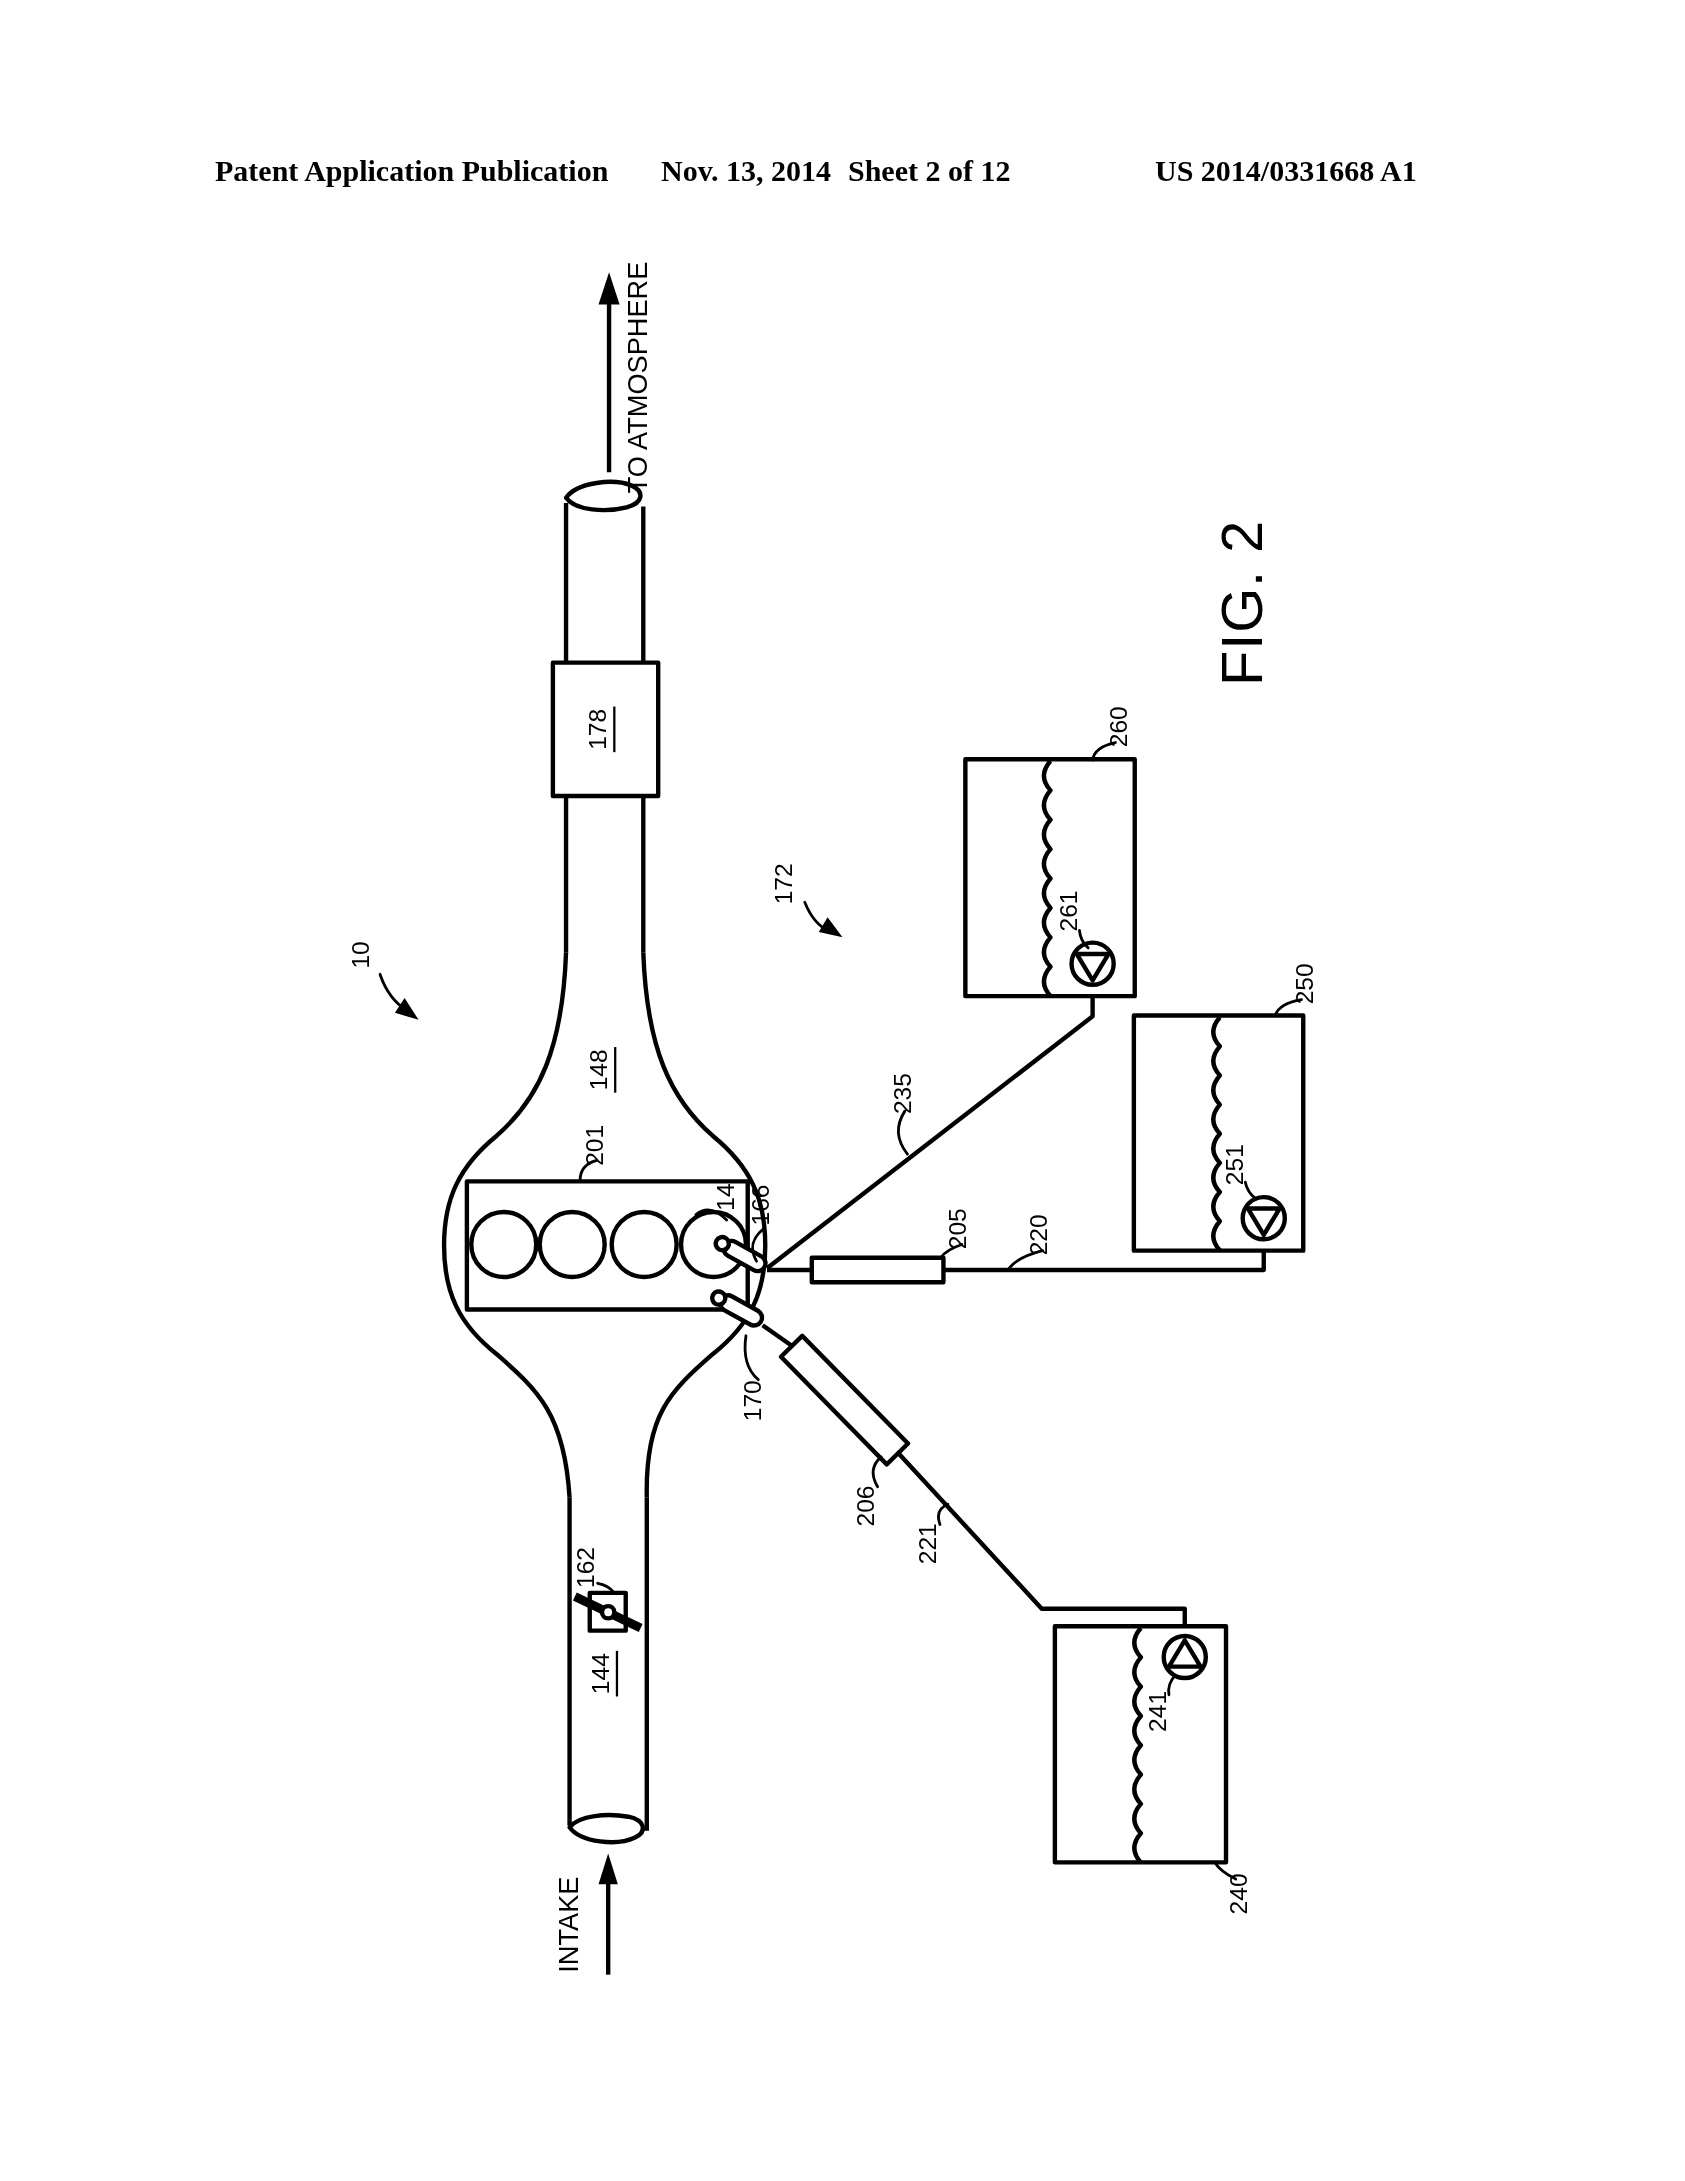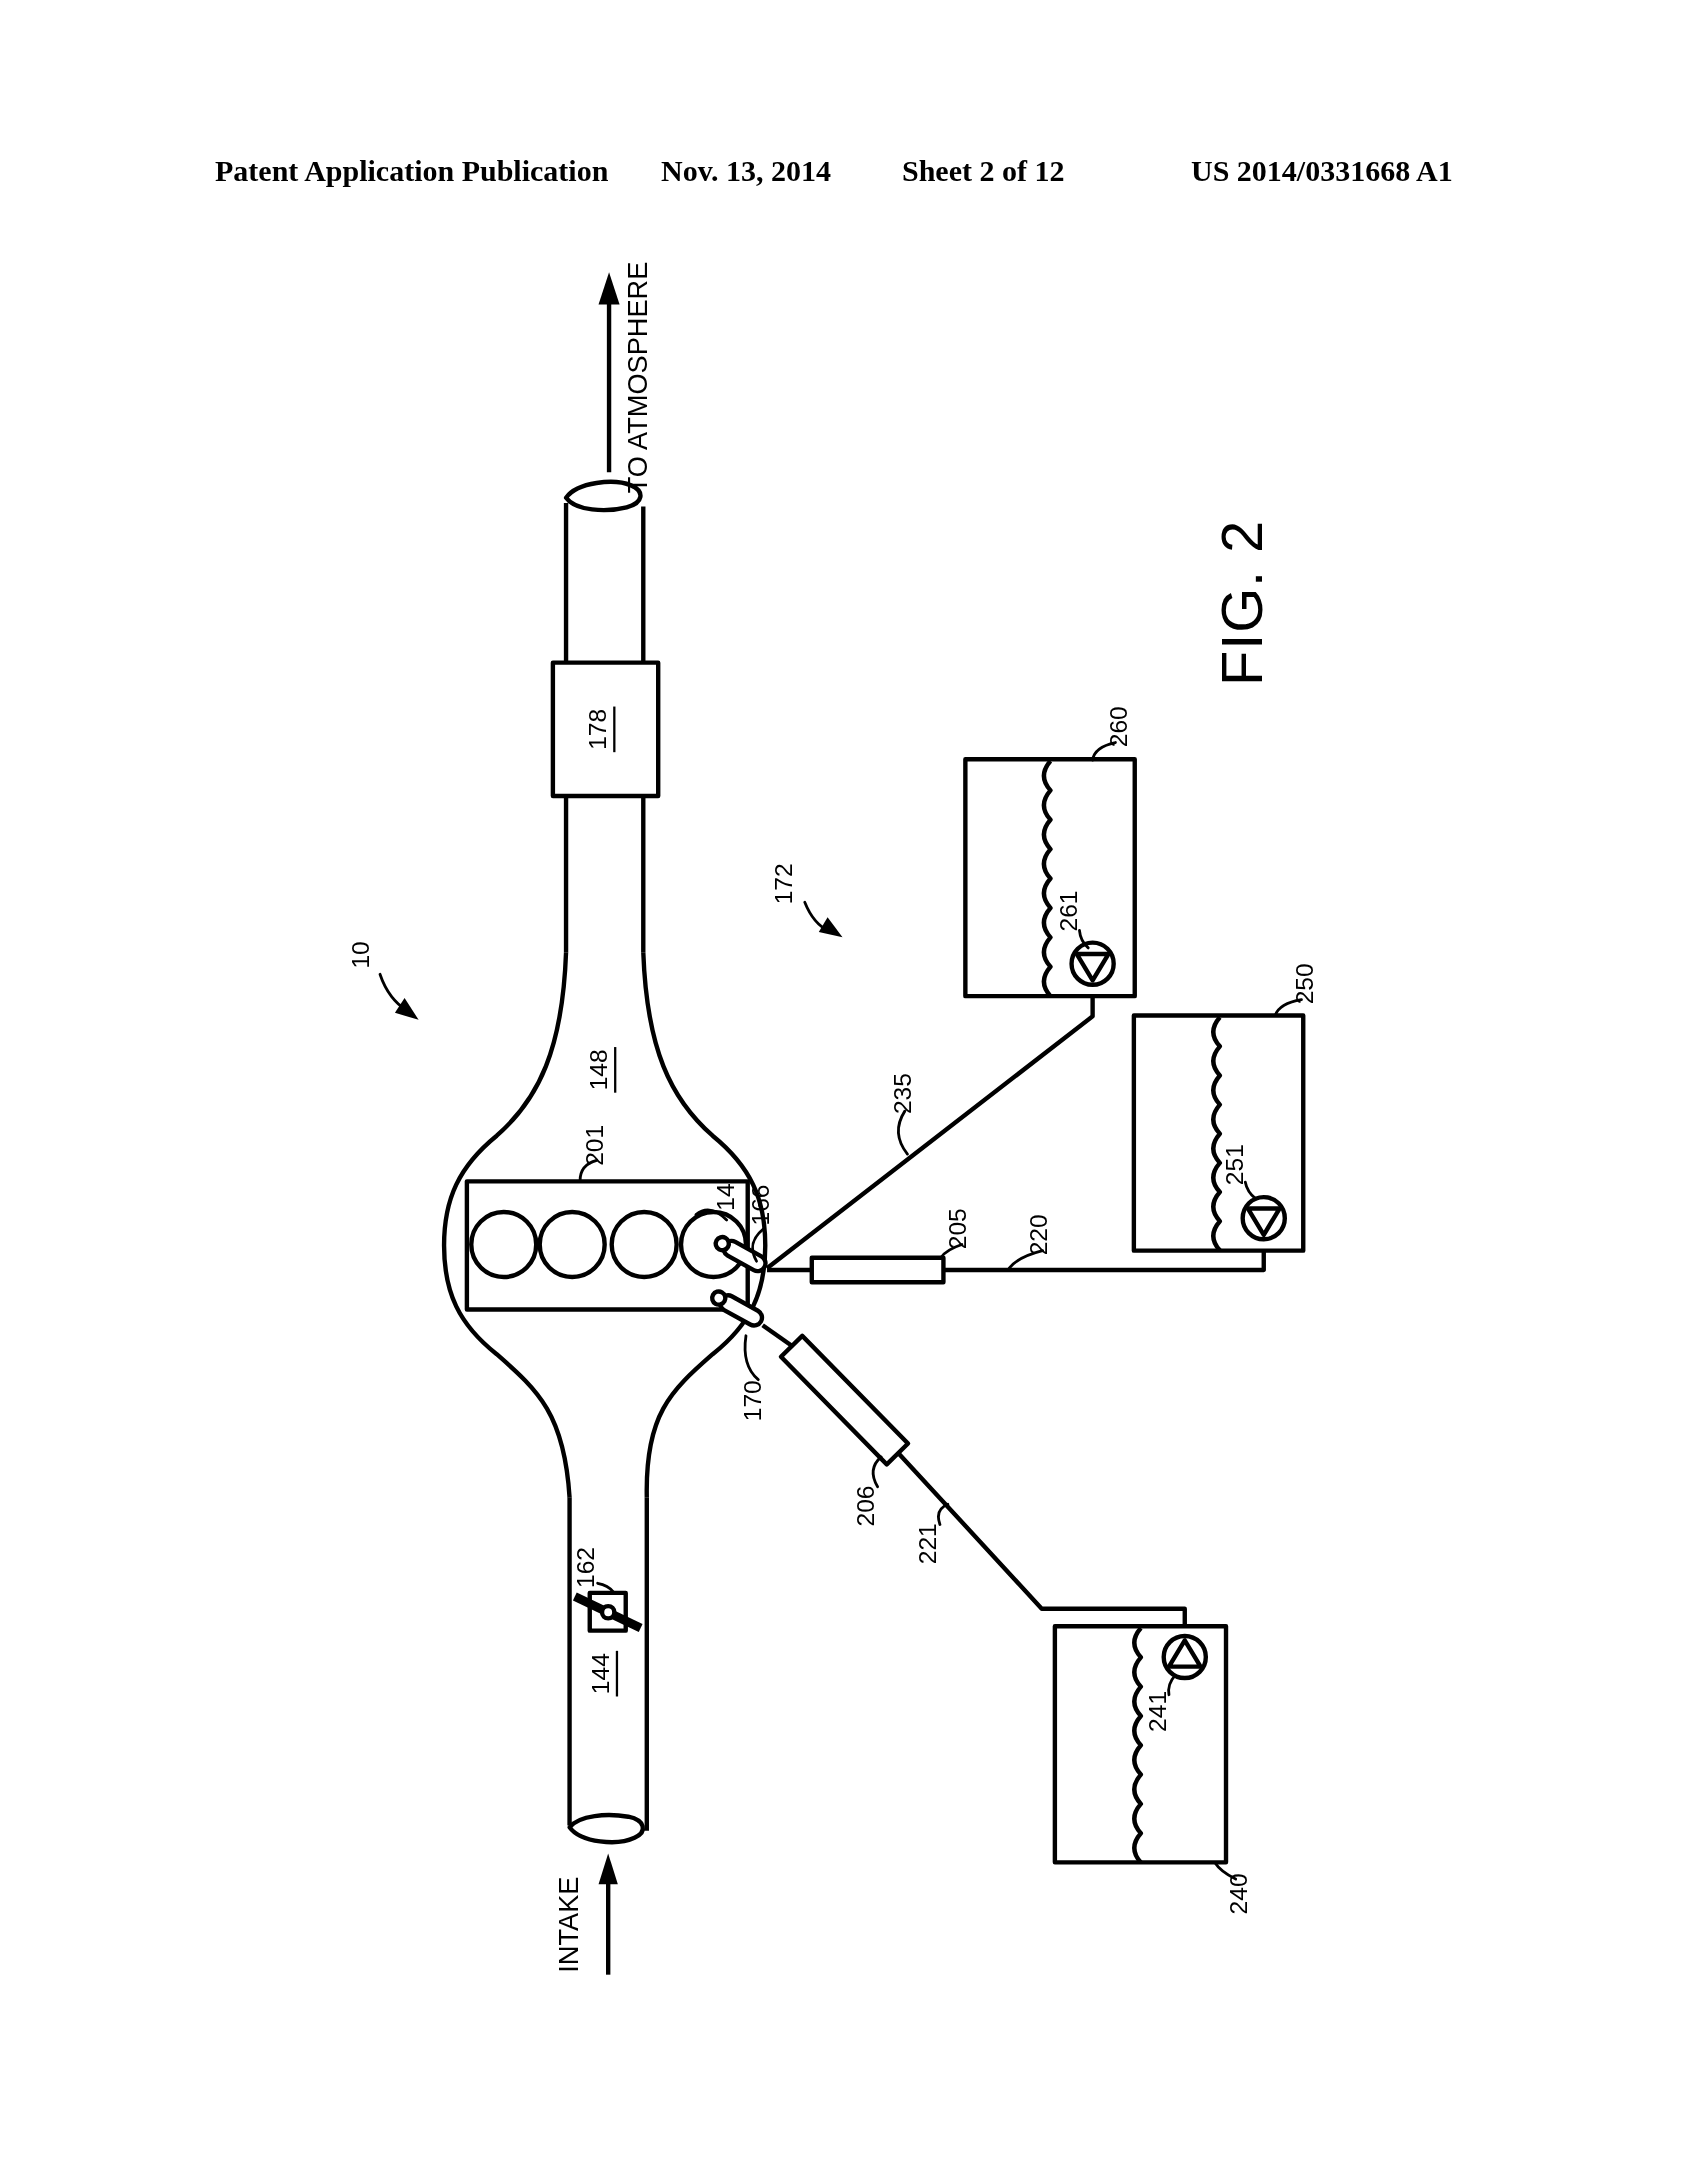--- a/index.html
+++ b/index.html
@@ -1,22 +1,22 @@
 <!DOCTYPE html>
 <html style="font-size:14px"><head>
 <meta charset="utf-8">
 <style>
   html,body{margin:0;padding:0;background:#ffffff;}
   body{width:1685px;height:2181px;position:relative;font-family:"Liberation Serif",serif;}
   .page{position:absolute;inset:0;background:#fff;}
   .hdr{position:absolute;top:154px;font:bold 30px "Liberation Serif",serif;color:#000;white-space:nowrap;}
   .hdr.h-pub{left:215px;}
   .hdr.h-date{left:661px;}
-  .hdr.h-sheet{left:902px;}
-  .hdr.h-num{left:1155px;margin-left:36px;}
+  .hdr.h-sheet{left:848px;}
+  .hdr.h-num{left:1155px;}
   svg{position:absolute;left:0;top:0;}
   .ln{fill:none;stroke:#000;stroke-width:5;stroke-linejoin:round;}
   .wf{fill:#fff;stroke:#000;stroke-width:5;stroke-linejoin:round;}
   .ld{fill:none;stroke:#000;stroke-width:3.2;stroke-linecap:round;}
   .ul{stroke:#000;stroke-width:2.6;}
   .ah{fill:#000;stroke:none;}
   text{font-family:"Liberation Sans",sans-serif;font-size:28px;fill:#000;}
   .big{font-size:66px;letter-spacing:1px;}
   .flow{font-size:31px;}
 </style>

